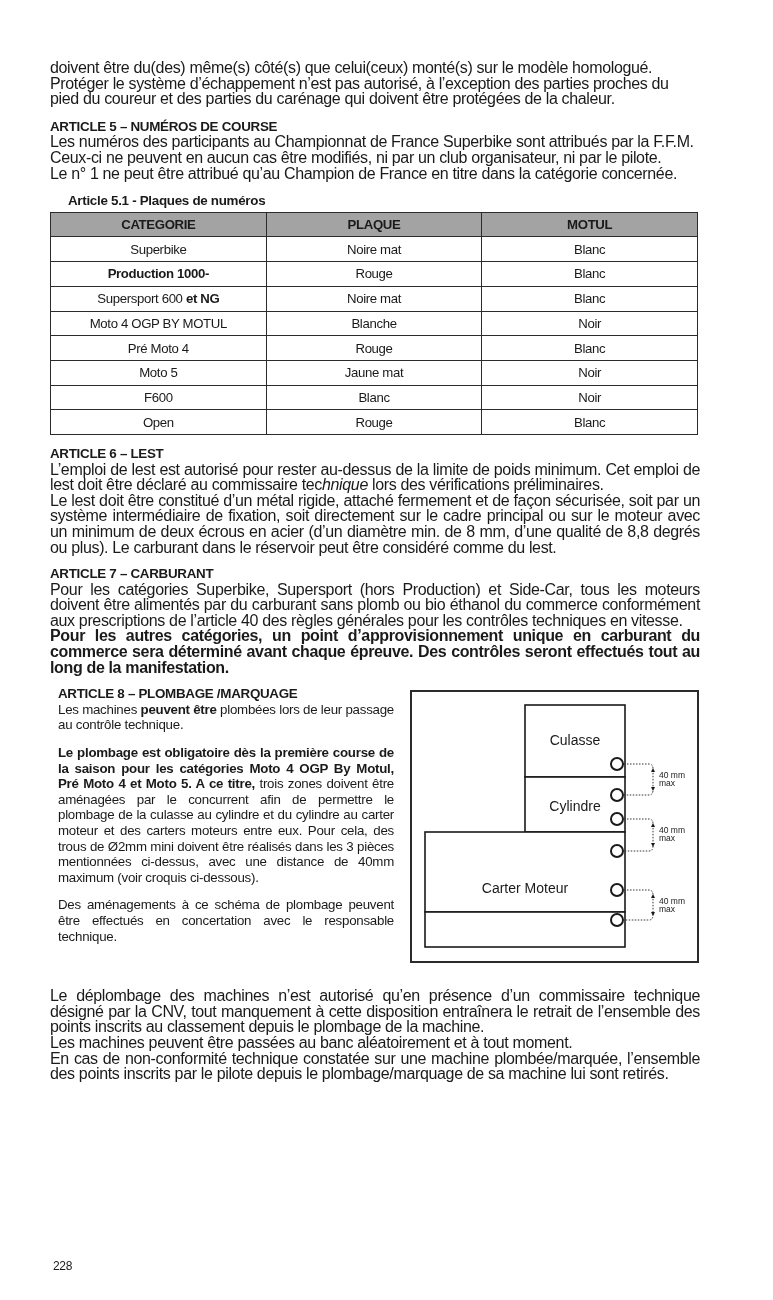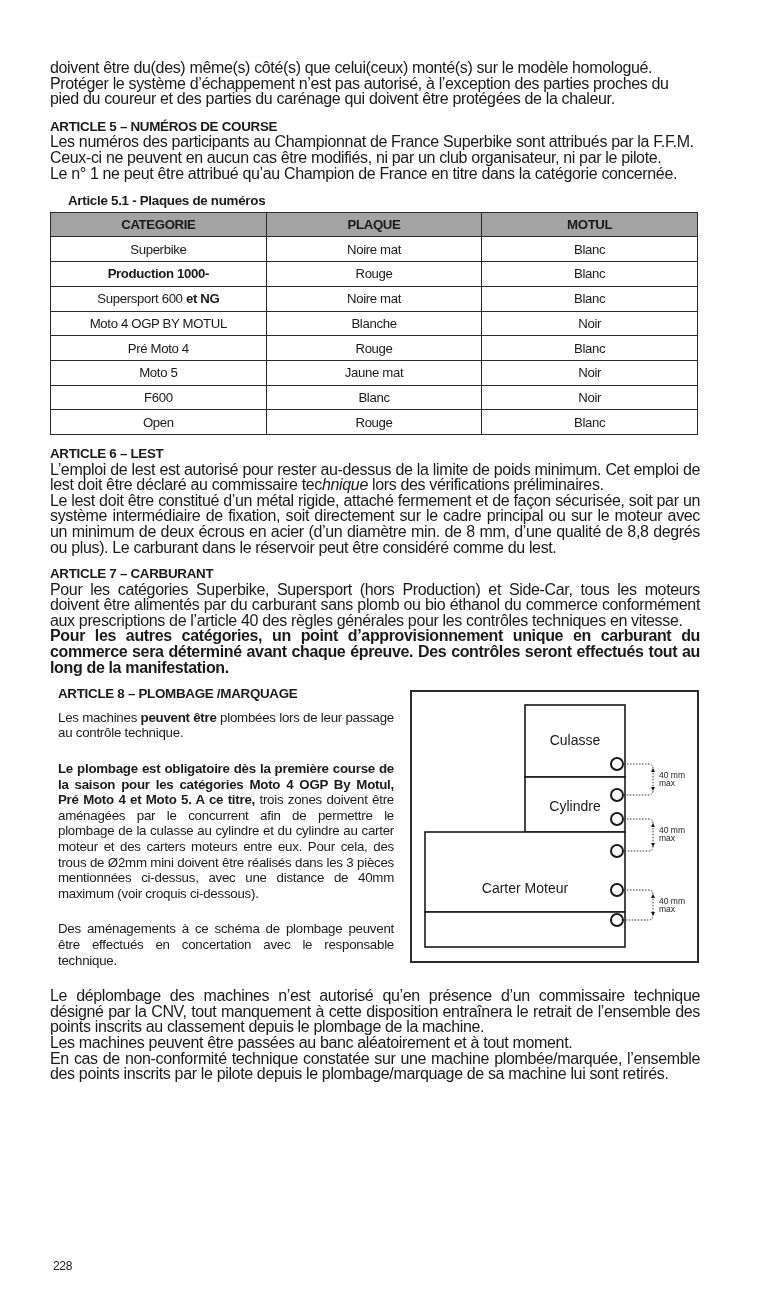--- a/index.html
+++ b/index.html
@@ -31,21 +31,21 @@
     border: 1.4px solid #2b2b2b; text-align: center;
     height: 23.7px; padding: 0; line-height: 15px;
   }
   table.plates th { background: #a3a3a3; font-weight: bold; }
   table.plates col.c1 { width: 216px; }
   table.plates col.c2 { width: 216px; }
   table.plates col.c3 { width: 216px; }
 
   .two-col { position: relative; height: 292px; }
   .left-col { position: absolute; left: 8px; top: 0; width: 336px; }
-  .left-col .p { font-size: 13.3px; line-height: 15.6px; letter-spacing: -0.25px; margin-top: 8px; }
+  .left-col .p { font-size: 13.3px; line-height: 15.6px; letter-spacing: -0.25px; }
 
   .diagram {
     position: absolute; left: 360px; top: 4px; width: 289px; height: 273px;
     border: 2px solid #2b2b2b; box-sizing: border-box;
   }
   .diagram svg { position: absolute; left: 0; top: 0; }
 
   .pagenum {
     position: absolute; left: 53px; top: 1259px;
     font-size: 12px; letter-spacing: -0.3px;

